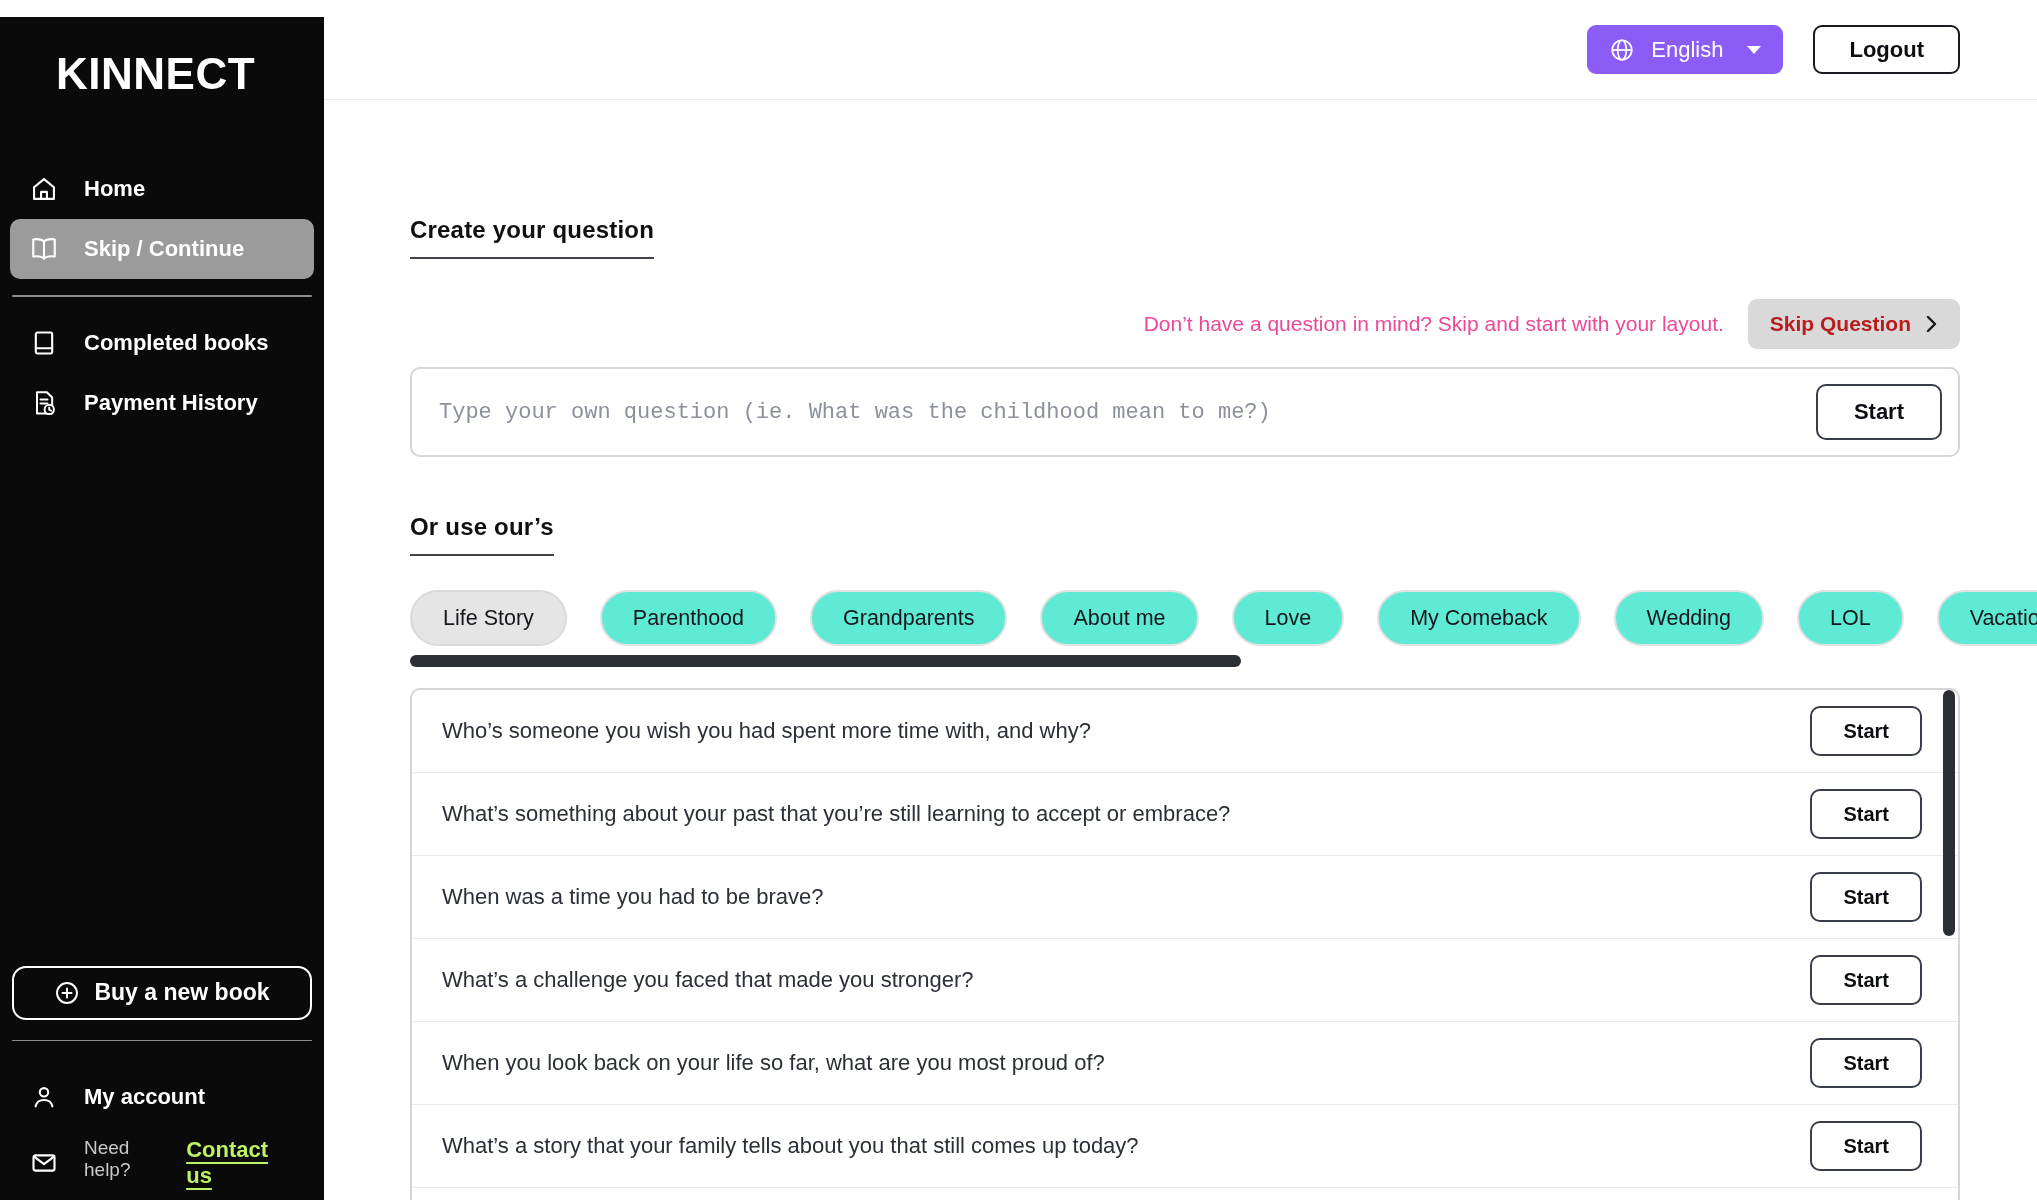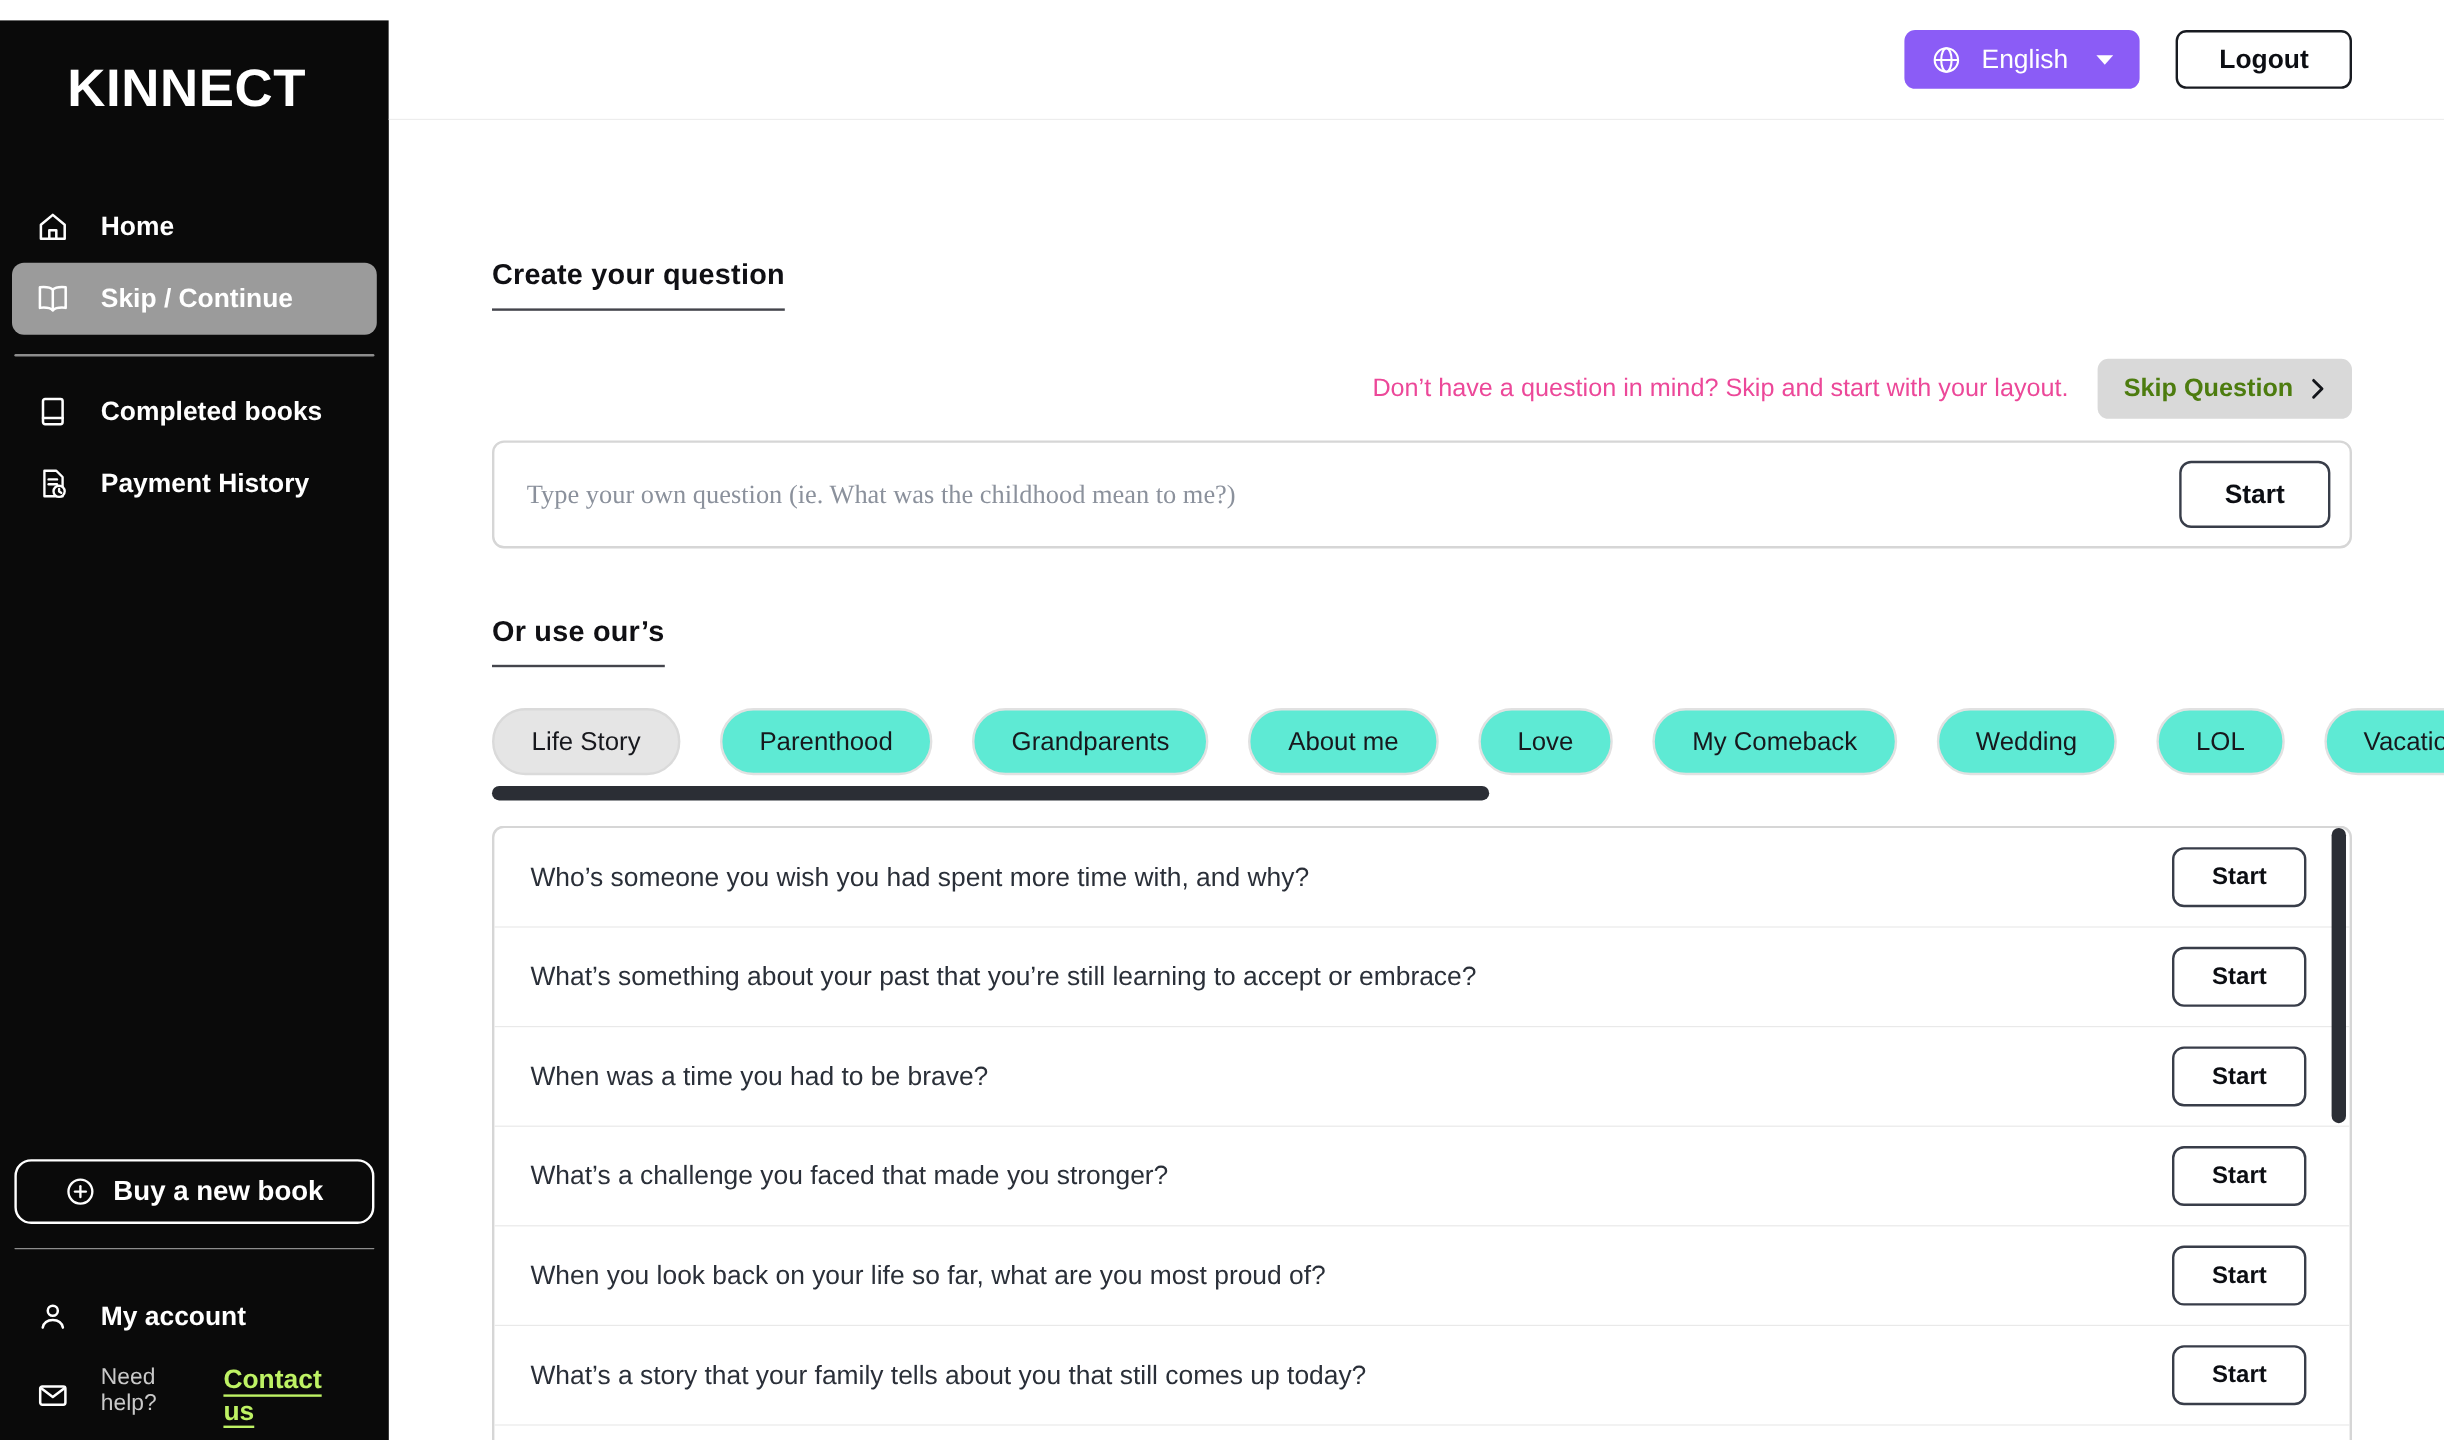--- a/index.html
+++ b/index.html
@@ -63,31 +63,31 @@
     padding:116px 77px 0 86px; overflow:hidden;
   }
   .section-title {
     display:inline-block; font-size:24px; font-weight:700; color:#101014;
     border-bottom:2.5px solid #44454c; padding-bottom:13px; letter-spacing:.2px;
   }
   .skip-row { display:flex; justify-content:flex-end; align-items:center; gap:24px; margin-top:40px; }
   .skip-hint { color:#ec4899; font-size:21px; }
   .skip-btn {
     display:flex; align-items:center; gap:14px; height:50px; padding:0 22px;
-    background:#d9d9d9; border:none; border-radius:9px; color:#4d7c0f;
+    background:#d9d9d9; border:none; border-radius:9px; color:#b91c1c;
     font-size:21px; font-weight:700; cursor:pointer; font-family:inherit;
   }
   .skip-btn svg { width:13px; height:20px; }
   .question-input-wrap {
     margin-top:18px; height:90px; border:2px solid #d6d6d6; border-radius:10px;
     display:flex; align-items:center; padding:0 16px 0 27px; background:#fff;
   }
   .question-input {
     flex:1; border:none; outline:none; font-size:22px; color:#343843;
-    font-family:Liberation Serif, serif; background:transparent; padding:0;
+    font-family:Liberation Mono, monospace; background:transparent; padding:0;
   }
   .question-input::placeholder { color:#8b919c; opacity:1; }
   .start-btn {
     height:56px; padding:0 36px; background:#fff; border:2.5px solid #383d49;
     border-radius:10px; font-size:22px; font-weight:700; color:#0c0e13;
     cursor:pointer; font-family:inherit;
   }
   .ours-title-wrap { margin-top:56px; }
   .pills-row {
     margin-top:33px; margin-right:-77px; display:flex; gap:33px;

